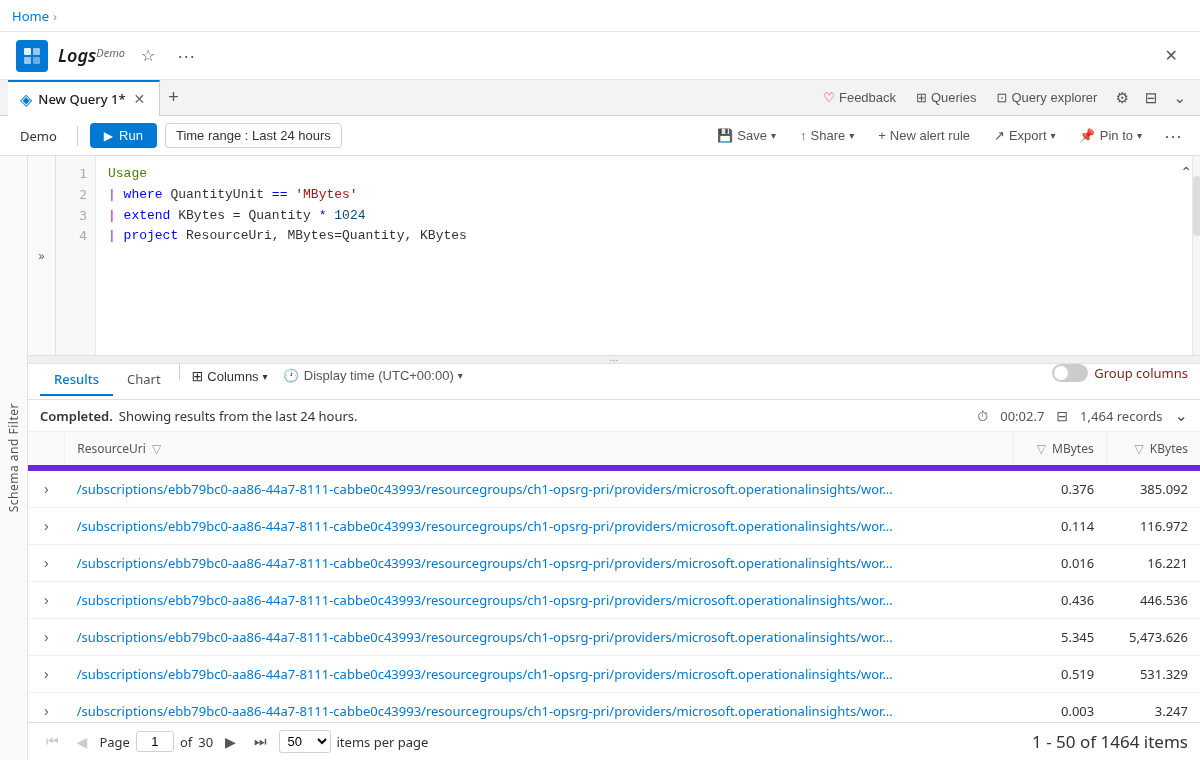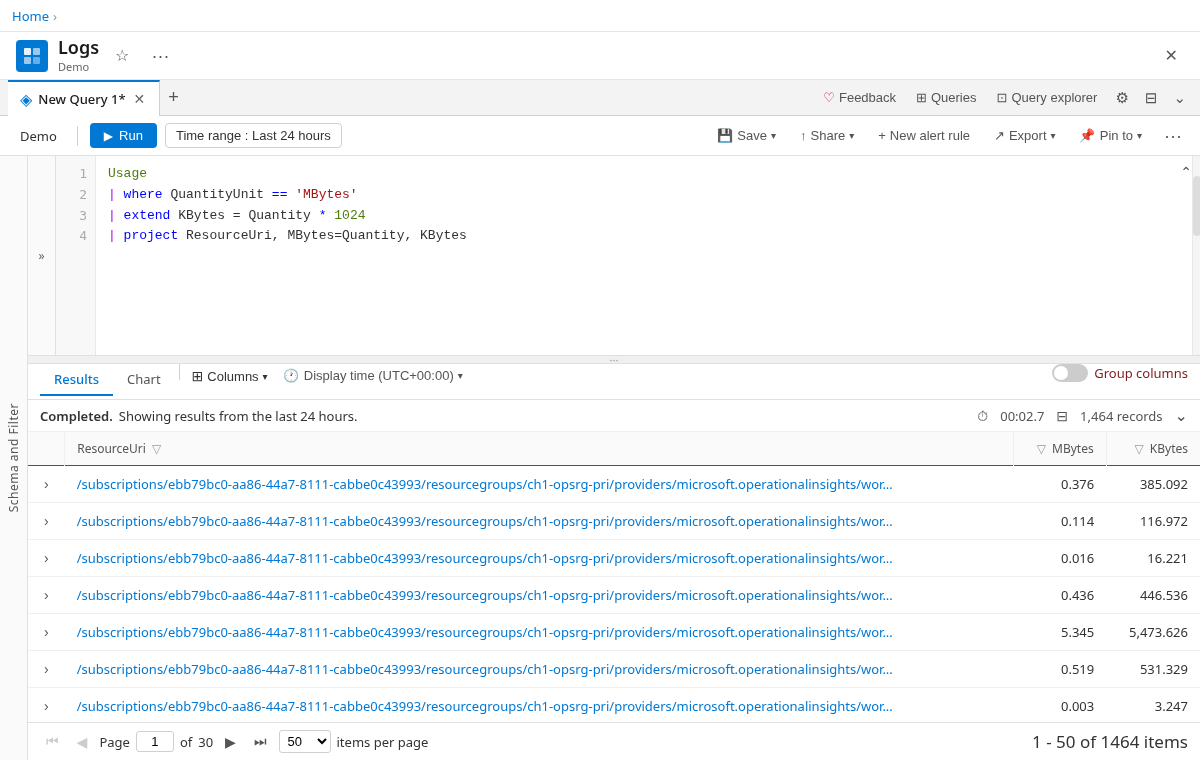--- a/index.html
+++ b/index.html
@@ -6,21 +6,21 @@
     body { font-family: 'Segoe UI', system-ui, sans-serif; font-size: 13px; background: #fff; color: #333; overflow: hidden; width: 1200px; height: 760px; }
 
     
     .top-bar { height: 32px; display: flex; align-items: center; padding: 0 12px; background: #fff; border-bottom: 1px solid #e5e5e5; }
     .breadcrumb { display: flex; align-items: center; gap: 4px; font-size: 13px; color: #0078d4; }
 
     
     .app-header { height: 48px; display: flex; align-items: center; padding: 0 16px; background: #fff; border-bottom: 1px solid #e5e5e5; gap: 10px; }
     .app-icon { width: 32px; height: 32px; background: #0078d4; border-radius: 4px; display: flex; align-items: center; justify-content: center; }
     .app-icon svg { width: 20px; height: 20px; fill: white; }
-    .app-title-group { display: flex; flex-direction: column; }
+    .app-title-group { display: flex; flex-direction: row; font-style: italic; }
     .app-title { font-size: 18px; font-weight: 600; color: #1b1b1b; line-height: 1.2; }
     .app-subtitle { font-size: 11px; color: #666; }
     .icon-btn { background: none; border: none; cursor: pointer; padding: 4px 6px; color: #555; border-radius: 4px; font-size: 18px; line-height: 1; }
     .star-btn { font-size: 16px; }
 
     
     .tab-bar { height: 36px; display: flex; align-items: center; background: #f3f3f3; border-bottom: 1px solid #d0d0d0; padding: 0 8px; gap: 0; }
     .tab { display: flex; align-items: center; height: 36px; padding: 0 12px; gap: 6px; font-size: 13px; cursor: pointer; border-right: 1px solid #d0d0d0; background: #fff; border-top: 2px solid #0078d4; color: #1b1b1b; font-weight: 500; }
     .tab-close { background: none; border: none; cursor: pointer; font-size: 14px; color: #666; padding: 2px; border-radius: 2px; }
     .tab-add { background: none; border: none; cursor: pointer; font-size: 18px; color: #555; padding: 4px 8px; }
@@ -50,21 +50,21 @@
     
     .editor-area { flex: 0 0 200px; border-bottom: 1px solid #e0e0e0; display: flex; overflow: hidden; position: relative; }
     .line-numbers { width: 40px; background: #f8f8f8; border-right: 1px solid #e8e8e8; padding: 8px 0; text-align: right; color: #aaa; font-family: 'Consolas', monospace; font-size: 13px; line-height: 1.6; }
     .line-numbers div { padding: 0 8px; }
     .editor-code { flex: 1; padding: 8px 12px; font-family: 'Consolas', 'Courier New', monospace; font-size: 13px; line-height: 1.6; background: #fff; overflow: auto; }
     .code-line { white-space: nowrap; }
     .kw-table { color: #4d7c0f; }
     .kw-op { color: #0000ff; font-weight: normal; }
     .kw-pipe { color: #af00db; }
     .kw-string { color: #a31515; }
-    .kw-num { color: #4d7c0f; }
+    .kw-num { color: #0c4a6e; }
     .collapse-btn { position: absolute; right: 8px; top: 8px; background: none; border: none; cursor: pointer; color: #555; font-size: 14px; }
     .resize-handle { height: 8px; background: #f0f0f0; border-bottom: 1px solid #e0e0e0; cursor: ns-resize; display: flex; align-items: center; justify-content: center; color: #999; font-size: 11px; }
 
     
     .results-area { flex: 1; display: flex; flex-direction: column; overflow: hidden; }
 
     
     .results-tabs { display: flex; align-items: flex-start; padding: 0 12px; height: 36px; border-bottom: 1px solid #e0e0e0; gap: 0; }
     .results-tab { padding: 6px 14px; font-size: 13px; cursor: pointer; color: #555; border-bottom: 2px solid transparent; }
     .results-tab.active { color: #0078d4; border-bottom: 2px solid #0078d4; font-weight: 500; }
@@ -78,21 +78,21 @@
     
     .status-bar { padding: 6px 12px; font-size: 13px; color: #333; display: flex; align-items: center; gap: 6px; border-bottom: 1px solid #f0f0f0; }
     .status-completed { font-weight: 600; }
     .status-spacer { flex: 1; }
     .status-right { display: flex; align-items: center; gap: 12px; font-size: 13px; color: #555; }
     .expand-btn { background: none; border: none; cursor: pointer; font-size: 16px; color: #555; }
 
     
     .table-wrapper { flex: 1; overflow: auto; }
     table { width: 100%; border-collapse: collapse; font-size: 13px; }
-    thead tr { background: #fafafa; border-bottom: 1px solid #6d28d9; }
+    thead tr { background: #fafafa; border-bottom: 6px solid #6d28d9; }
     th { padding: 8px 12px; text-align: left; font-weight: 400; color: #555; font-size: 12px; white-space: nowrap; border-right: 1px solid #f0f0f0; }
     th:last-child { border-right: none; }
     .th-content { display: flex; align-items: center; gap: 6px; }
     .filter-icon { color: #999; font-size: 12px; cursor: pointer; }
     td { padding: 8px 12px; border-bottom: 1px solid #f0f0f0; color: #333; }
     .expand-row-btn { background: none; border: none; cursor: pointer; color: #555; font-size: 14px; padding: 2px 4px; }
     .td-resource { color: #0078d4; max-width: 640px; overflow: hidden; text-overflow: ellipsis; white-space: nowrap; font-size: 13px; }
     .td-number { text-align: right; font-variant-numeric: tabular-nums; }
 
     

